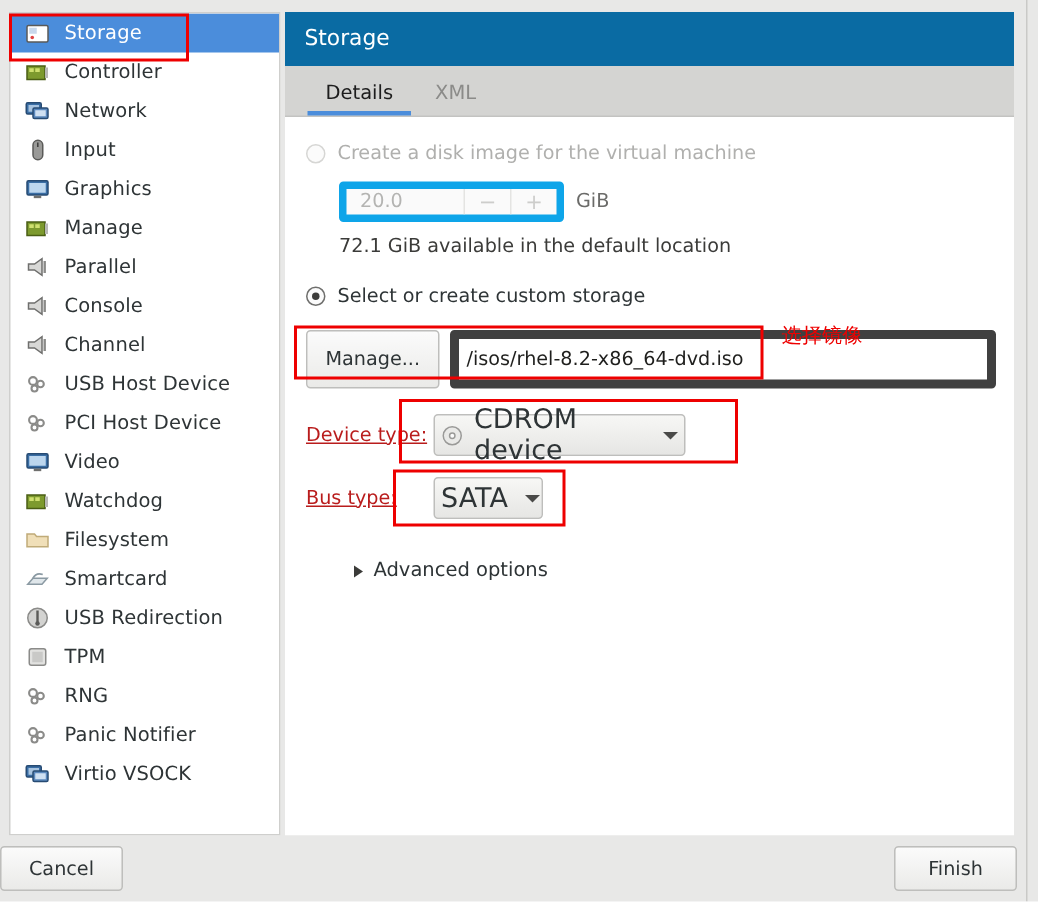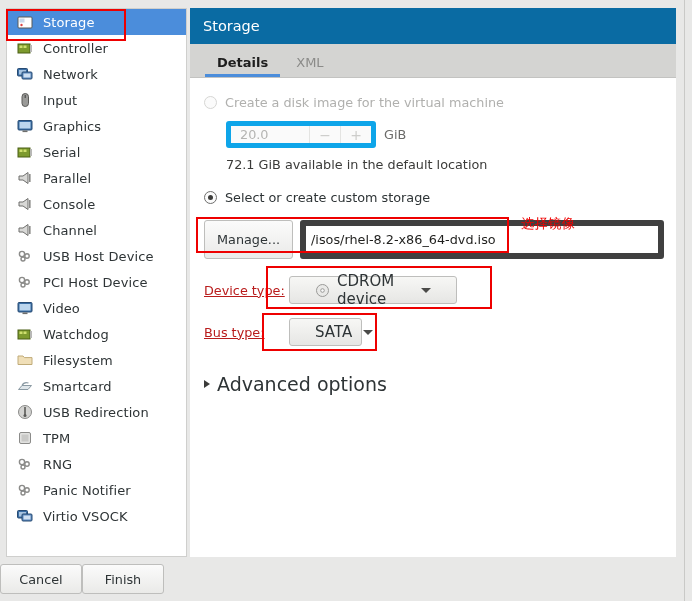--- a/index.html
+++ b/index.html
@@ -69,21 +69,21 @@
     align-items: flex-end;
     padding-left: 13px;
     border-bottom: 1px solid #c3c3c1;
   }
   .tab {
     padding: 0 14px 7px 14px;
     font-size: 13px;
     color: #8b8b89;
     position: relative;
   }
-  .tab.active { color: #1d1d1d; font-weight: bold; }
+  .tab.active { color: #1d1d1d; font-weight: normal; }
   .tab.active::after {
     content: "";
     position: absolute;
     left: 2px; right: 2px; bottom: 0;
     height: 3px;
     background: #4b8ddb;
   }
 
   .content {
     background: #ffffff;
@@ -199,60 +199,61 @@
     text-decoration: underline;
   }
   .combo {
     background: linear-gradient(#f7f7f5, #e6e6e4);
     border: 1px solid #bebebc;
     border-radius: 3px;
     height: 28px;
     display: flex;
     align-items: center;
     gap: 7px;
-    padding: 0 25px;
-    font-size: 15px;
+    padding: 0 4px;
+    font-size: 18px;
     cursor: pointer;
   }
   .combo.wide { width: 168px; justify-content: flex-start; }
   .combo.narrow { width: 73px; }
   .caret {
     width: 0; height: 0;
     border-left: 5px solid transparent;
     border-right: 5px solid transparent;
     border-top: 5px solid #4a4a48;
     margin-left: auto;
   }
   .combo.narrow .caret { margin-left: 4px; }
 
   
   .advanced {
     margin-top: 27px;
     display: flex;
     align-items: center;
     gap: 7px;
-    font-size: 19px;
+    font-size: 13px;
     cursor: pointer;
+    margin-left: 32px;
   }
   .tri {
     width: 0; height: 0;
     border-top: 4.5px solid transparent;
     border-bottom: 4.5px solid transparent;
     border-left: 6px solid #3b3b39;
   }
 
   
   .footer {
     position: absolute;
     left: 0; bottom: 0;
     width: 692px; height: 44px;
     background: #e8e8e7;
     display: flex;
     align-items: center;
-    justify-content: flex-start;
+    justify-content: space-between;
     padding-right: 14px;
   }
   .footer .btn { height: 30px; width: 82px; }
 
   
   .anno {
     position: absolute;
     border: 2.5px solid #ee0000;
     pointer-events: none;
   }
@@ -336,21 +337,21 @@
 
     <div class="side-item">
       <span class="ico">
         <svg width="18" height="18" viewBox="0 0 18 18">
           <rect x="2" y="5" width="12" height="9" fill="#7d9a2e" stroke="#4a5e14"></rect>
           <rect x="3.5" y="6.5" width="3" height="2.5" fill="#cfe06f"></rect>
           <rect x="7.5" y="6.5" width="3" height="2.5" fill="#cfe06f"></rect>
           <rect x="14" y="6" width="2" height="7" fill="#b8b8b6"></rect>
         </svg>
       </span>
-      <span class="side-label">Serial</span>
+      <span class="side-label">Manage</span>
     </div>
 
 
     <div class="side-item">
       <span class="ico">
         <svg width="18" height="18" viewBox="0 0 18 18">
           <path d="M3 7 L7 7 L12 3.5 L12 14.5 L7 11 L3 11 Z" fill="#d8d8d6" stroke="#6f6f6d"></path>
           <rect x="13" y="5" width="1.6" height="8" fill="#8b8b89"></rect>
         </svg>
       </span>

